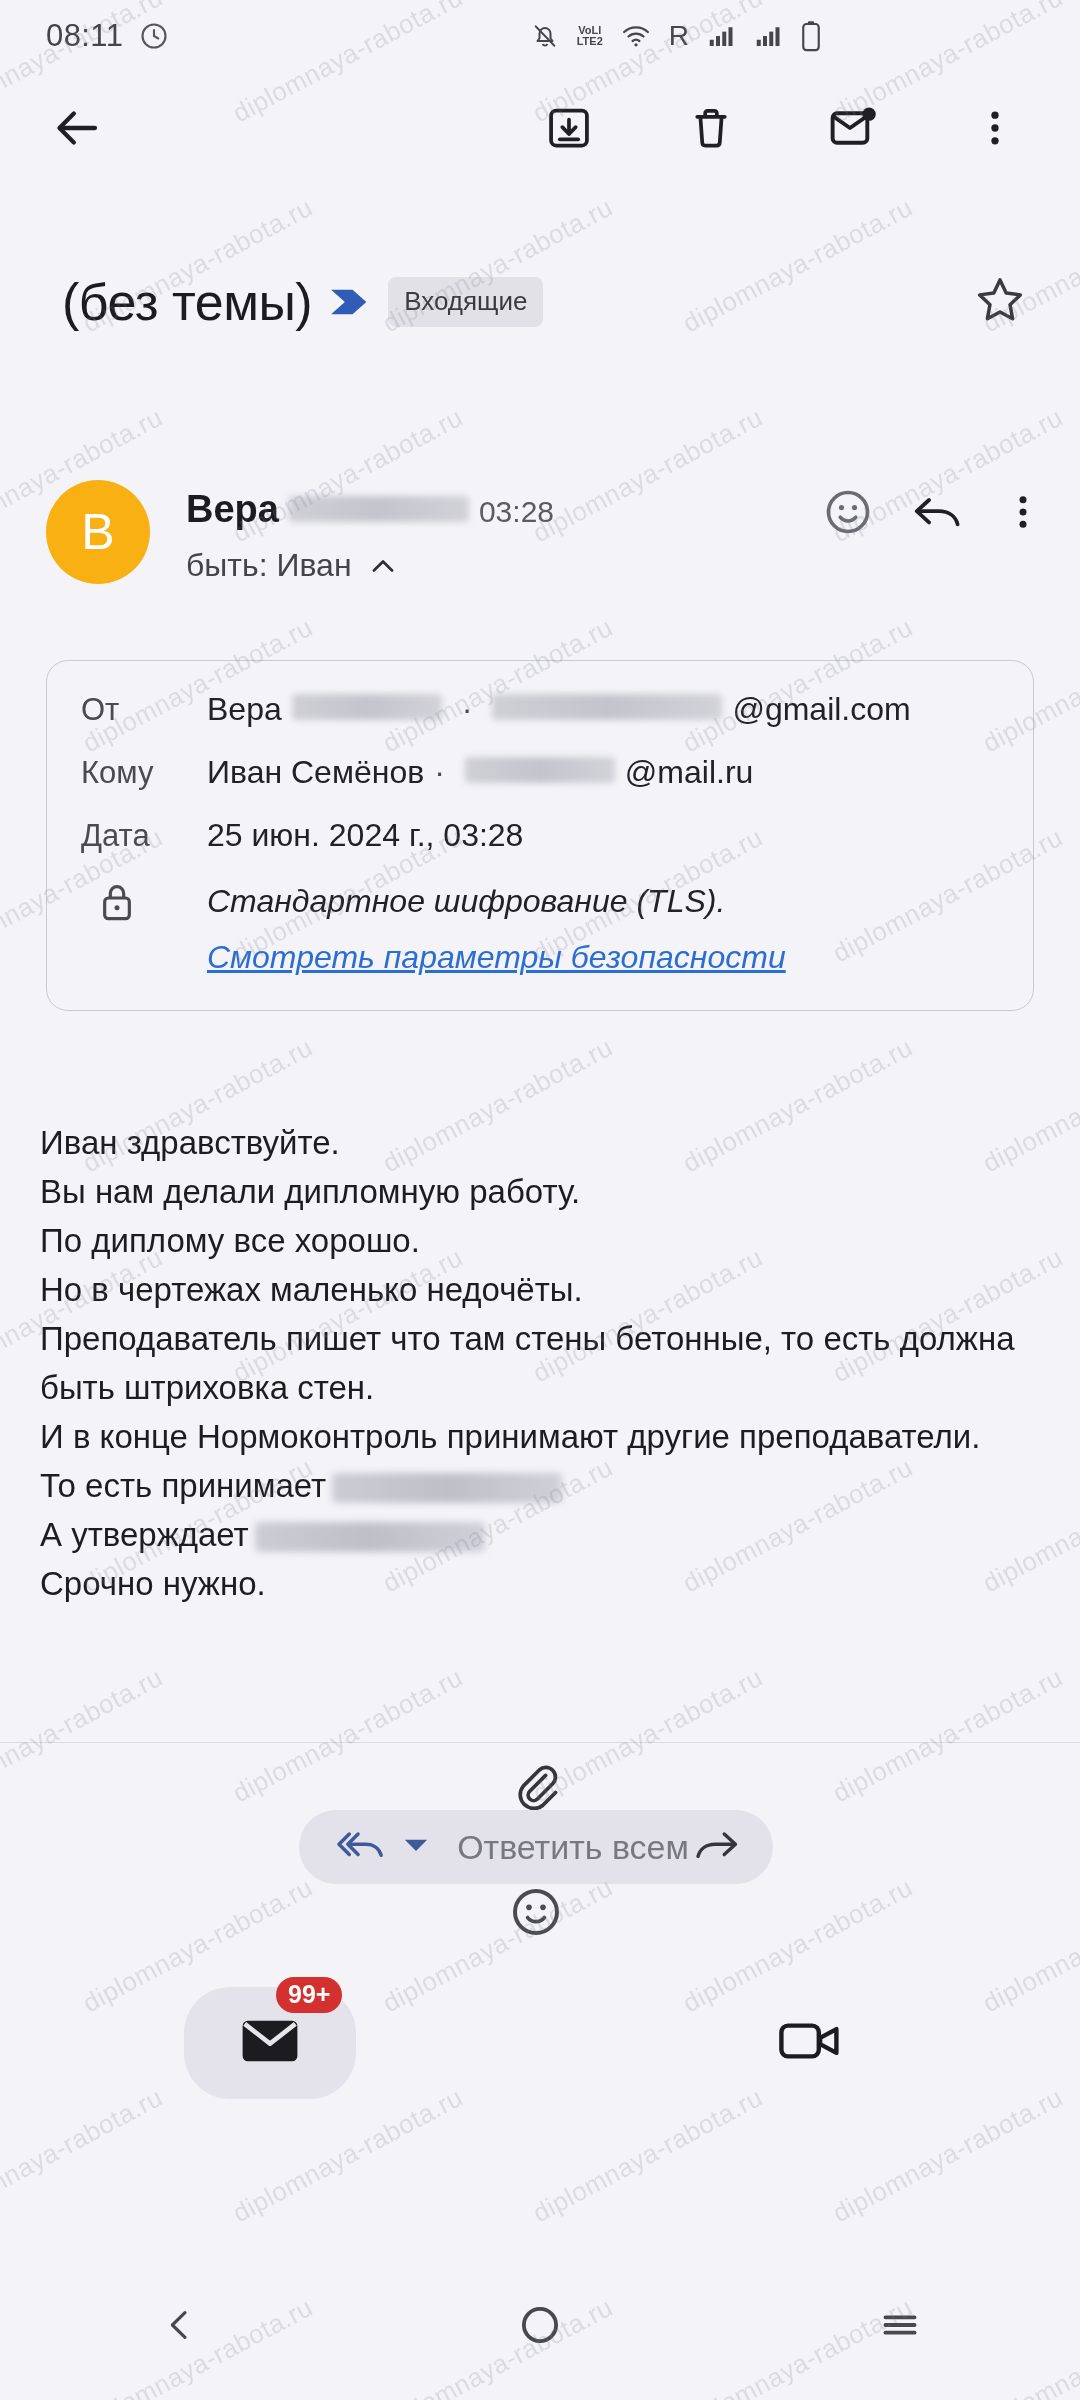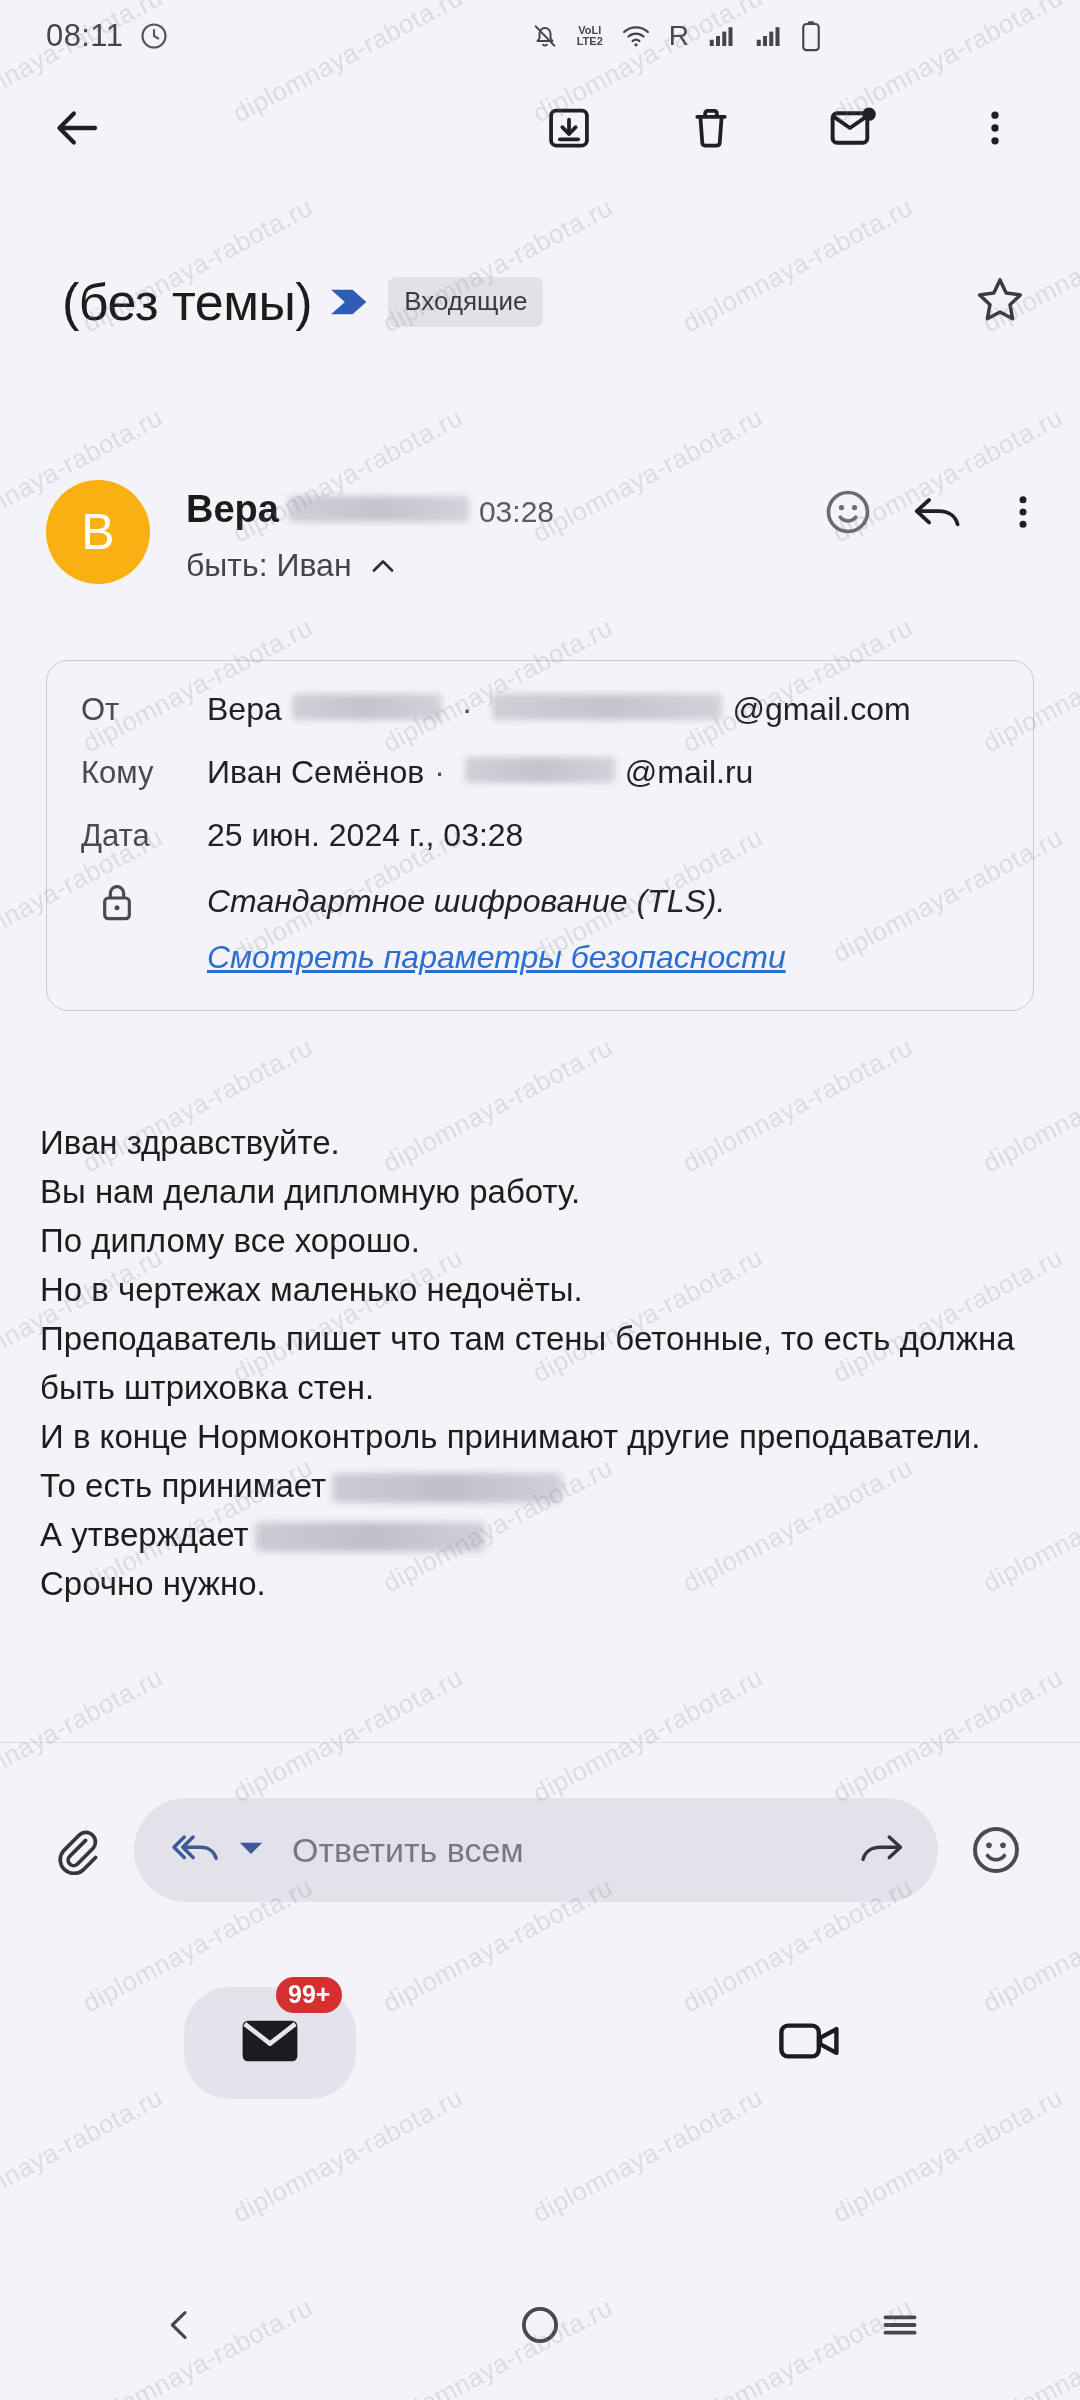--- a/index.html
+++ b/index.html
@@ -199,22 +199,23 @@
     width: 1080px; height: 1px;
     background: #dcdce3;
     z-index: 20;
   }
   .replybar {
     position: absolute;
     top: 1760px; left: 0;
     width: 1072px; height: 180px;
     display: flex;
     align-items: center;
-    padding: 0 28px;
+    padding: 0 39px;
     z-index: 20;
+    flex-direction: column;
   }
   .attach { width: 96px; display:flex; align-items:center; justify-content:center; }
   .reply-field {
     flex: 1;
     height: 104px;
     background: #e3e2ea;
     border-radius: 52px;
     display: flex;
     align-items: center;
     padding: 0 30px 0 34px;

